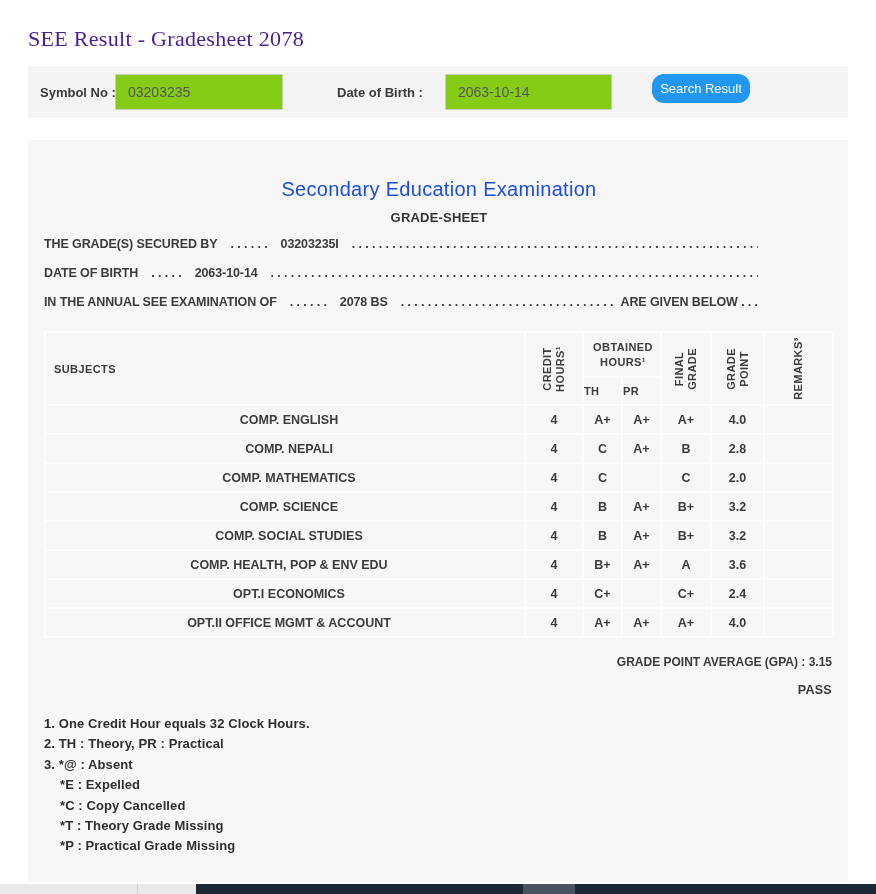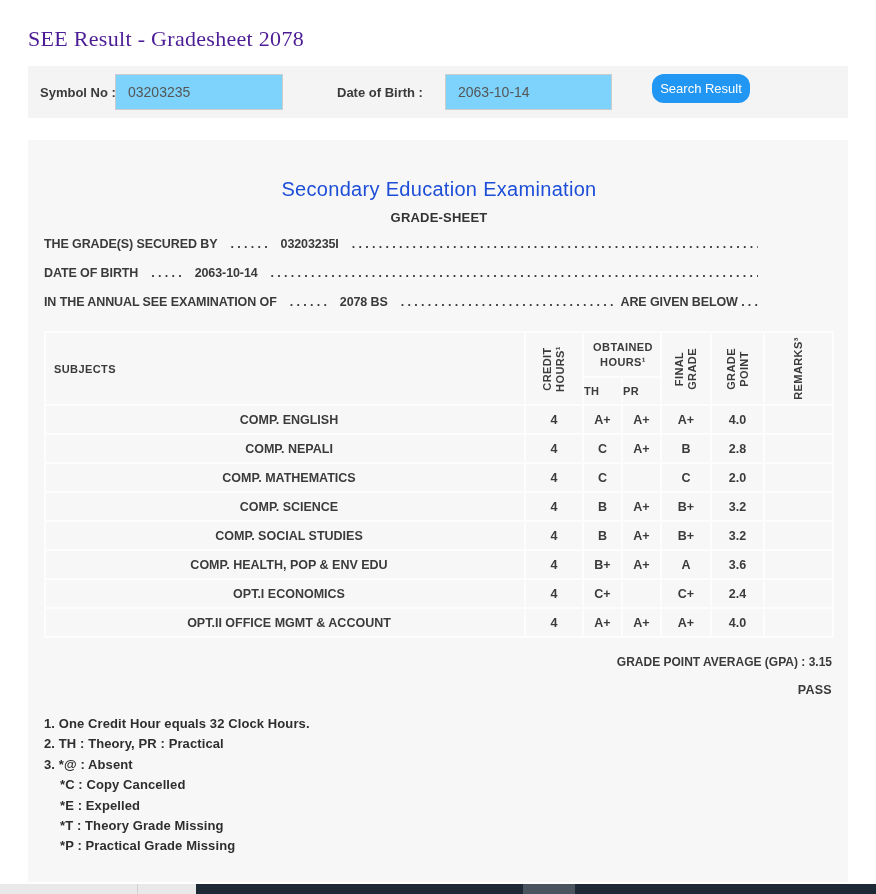--- a/index.html
+++ b/index.html
@@ -18,21 +18,21 @@
     background: #f4f4f4;
   }
   .search-bar .lbl {
     position: absolute; top: 50%; transform: translateY(-50%);
     font-size: 13px; font-weight: 700; color: #3a3a3a;
   }
   .lbl-symbol { left: 12px; }
   .lbl-dob { left: 309px; }
   .search-bar input {
     position: absolute; top: 8px; height: 36px;
-    border: 1px solid #cccccc; background: #7dd3fc; color: #555555;
+    border: 1px solid #cccccc; background: #84cc16; color: #555555;
     font-size: 14px; font-family: "Liberation Sans", sans-serif;
     padding: 0 12px; outline: none;
   }
   .inp-symbol { left: 87px;  width: 168px; }
   .inp-dob    { left: 417px; width: 167px; }
   .search-btn {
     position: absolute; left: 624px; top: 8px; width: 98px; height: 29px;
     background: #2196f3; color: #ffffff; border: none; border-radius: 12px;
     font-size: 13px; font-family: "Liberation Sans", sans-serif; cursor: pointer;
   }
@@ -262,22 +262,22 @@
     </tbody>
   </table>
 
   <div class="gpa-line">GRADE POINT AVERAGE (GPA) : 3.15</div>
   <div class="result-line">PASS</div>
 
   <div class="footnotes">
     <div>1. One Credit Hour equals 32 Clock Hours.</div>
     <div>2. TH : Theory, PR : Practical</div>
     <div>3. *@ : Absent</div>
+    <div class="indent">*E : Expelled</div>
     <div class="indent">*C : Copy Cancelled</div>
-    <div class="indent">*E : Expelled</div>
     <div class="indent">*T : Theory Grade Missing</div>
     <div class="indent">*P : Practical Grade Missing</div>
   </div>
 </div>
 
 <div class="bottom-strip">
   <div class="strip-light">
     <div class="strip-divider"></div>
   </div>
   <div class="strip-thumb"></div>

